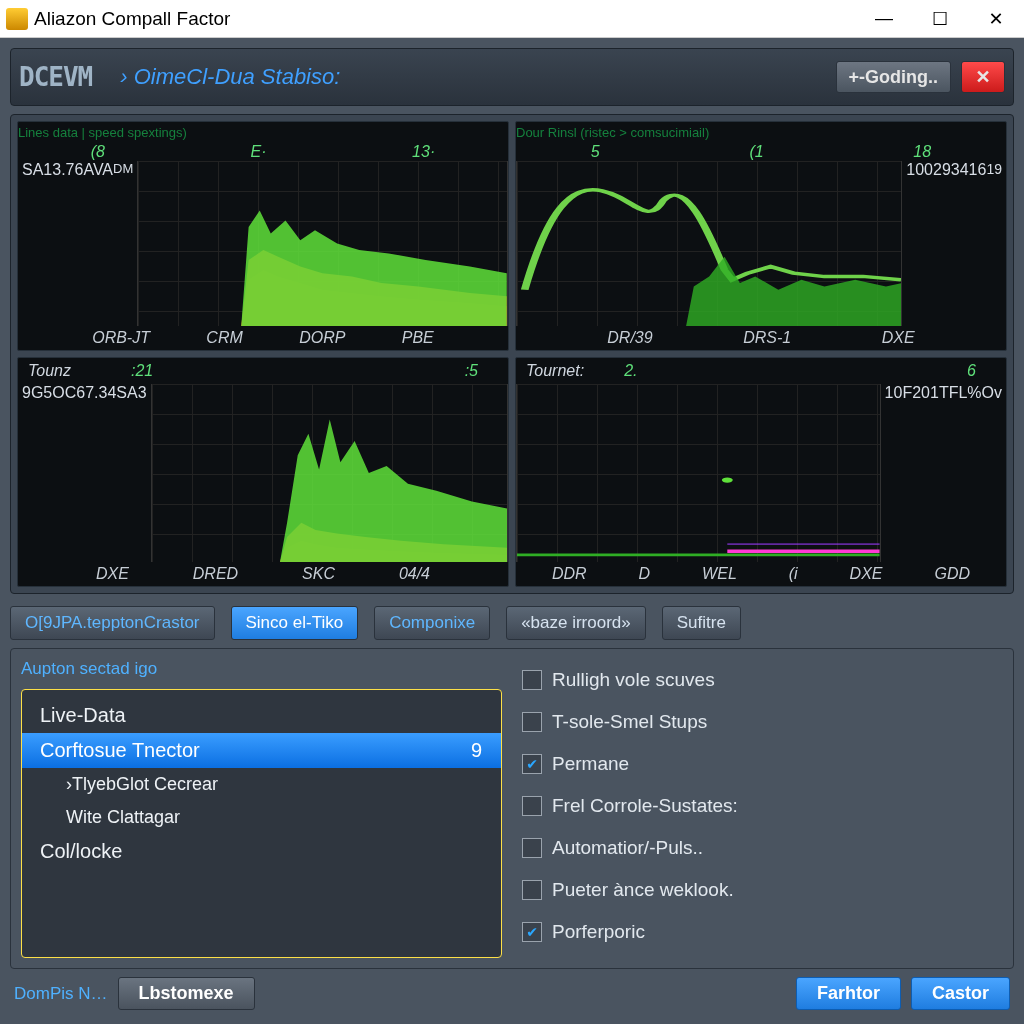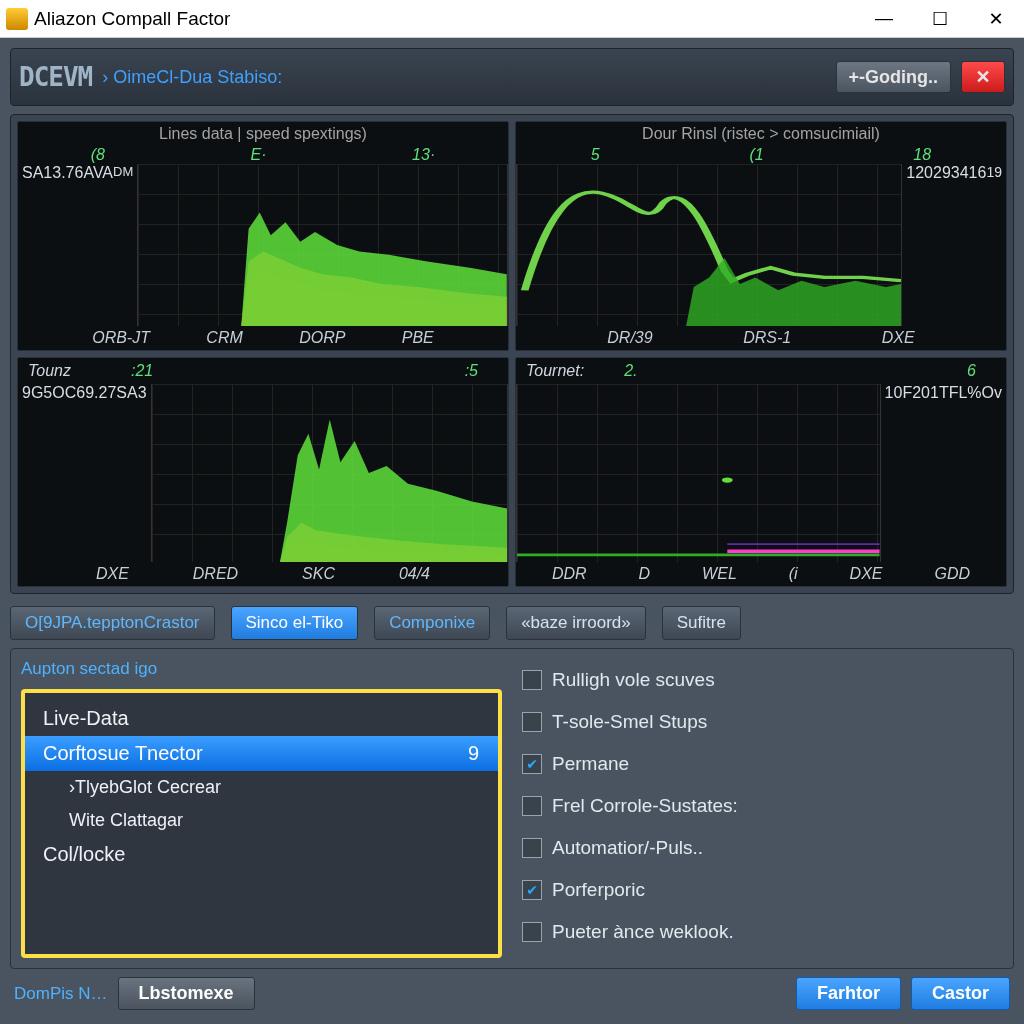--- a/index.html
+++ b/index.html
@@ -44,21 +44,21 @@
     height: 58px; background: linear-gradient(#3a4450,#2a323c);
     border: 1px solid #1c232b; border-radius: 4px;
     display: flex; align-items: center; padding: 0 8px;
     gap: 10px;
   }
   .brand {
     font-family: monospace; font-weight: bold;
     font-size: 26px; color: #9fb4c6; letter-spacing: -1px;
   }
   .subtitle {
-    color: #3fa0ff; font-size: 18px;
+    color: #3fa0ff; font-style: italic; font-size: 22px; margin-left: 18px;
   }
   .tool-spacer { flex: 1; }
   .tool-btn {
     background: linear-gradient(#6d7682,#4b5560);
     border: 1px solid #2a323c; border-radius: 3px;
     color: #e6e6e6; font-size: 18px; font-weight: bold;
     padding: 4px 12px; height: 32px;
     display: flex; align-items: center;
   }
   .close-bt {
@@ -71,21 +71,21 @@
     display: grid; grid-template-columns: 1fr 1fr; grid-template-rows: 1fr 1fr;
     gap: 6px;
     height: 480px;
   }
   .chart {
     background: #0c0f12; border: 1px solid #26303a; border-radius: 2px;
     position: relative; overflow: hidden;
     display: flex; flex-direction: column;
   }
   .chart-title {
-    color: #a3a3a3; font-size: 16px; text-align: center;
+    color: #15803d; font-size: 13px; text-align: left;
     padding: 3px 0;
   }
   .chart .ticks-top {
     display: flex; justify-content: space-around;
     color: #5fe07a; font-style: italic; font-size: 16px;
   }
   .chart-body {
     flex: 1; position: relative; display: flex;
   }
   .y-labels, .y-labels-right {
@@ -121,21 +121,21 @@
   .tabrow .tab.active {
     background: linear-gradient(#4aa5ff,#1f7de0); color:#fff;
   }
   .lower {
     flex: 1; background: #4a5460; border: 1px solid #2a323c; border-radius:4px;
     display: flex; padding: 10px; gap: 20px;
   }
   .left-panel { flex: 1; display:flex; flex-direction:column; gap:6px;}
   .group-label { color: #4fb1ff; font-size: 17px; margin-bottom: 4px;}
   .listbox {
-    background: #2f363f; border: 4px solid #fde047; border-radius: 4px;
+    background: #2f363f; border: 1px solid #fde047; border-radius: 4px;
     flex: 1; padding: 8px 0;
   }
   .listbox .item {
     color: #eef2f6; font-size: 20px; padding: 6px 18px;
   }
   .listbox .item.sub { padding-left: 44px; font-size: 18px;}
   .listbox .item.sel {
     background: linear-gradient(#3a9dff,#0b6fe2); color:#fff;
     display:flex; justify-content:space-between; padding-right:19px;
   }
@@ -231,21 +231,21 @@
           <span>18</span>
         </div>
         <div class="chart-body">
           <div class="plot">
             <svg viewBox="0 0 100 100" preserveAspectRatio="none" style="position:absolute;inset:0;width:100%;height:100%">
               <path d="M2,78 C8,30 14,14 22,18 C30,22 34,40 38,24 C44,10 50,44 54,66 L56,72 L60,68 L66,64 L72,68 L80,70 L90,70 L100,72" fill="none" stroke="#6fd24a" stroke-width="2"></path>
               <path d="M44,100 L46,76 L50,70 L54,58 L58,74 L62,70 L68,78 L74,72 L80,76 L88,72 L96,76 L100,74 L100,100 Z" fill="#2fae24" opacity="0.8"></path>
             </svg>
           </div>
           <div class="y-labels-right">
-            <span>120</span>
+            <span>100</span>
             <span>293</span>
             <span>416</span>
             <span style="font-size:14px">19</span>
           </div>
         </div>
         <div class="x-labels">
           <span>DR/39</span>
           <span>DRS-1</span>
           <span>DXE</span>
         </div>
@@ -254,21 +254,21 @@
       <div class="chart">
         <div class="ticks-top" style="color:#cfd6de;padding:4px 10px;justify-content:flex-start;gap:60px">
           <span>Tounz</span>
           <span style="color:#5fe07a">:21</span>
           <span style="color:#5fe07a;margin-left:auto;margin-right:20px">:5</span>
         </div>
         <div class="chart-body">
           <div class="y-labels">
             <span>9G5</span>
             <span>OC6</span>
-            <span>9.27</span>
+            <span>7.34</span>
             <span>SA3</span>
           </div>
           <div class="plot">
             <svg viewBox="0 0 100 100" preserveAspectRatio="none" style="position:absolute;inset:0;width:100%;height:100%">
               <path d="M36,100 L38,92 L42,88 L46,90 L52,92 L60,93 L70,94 L82,95 L100,96 L100,100 Z" fill="#a12c16"></path>
               <path d="M36,100 L38,86 L42,78 L46,82 L52,84 L60,86 L70,88 L82,90 L100,92 L100,100 Z" fill="#ff6a1a" opacity="0.9"></path>
               <path d="M36,100 L38,78 L41,40 L44,28 L47,48 L50,20 L53,44 L57,32 L61,50 L66,46 L72,56 L80,60 L90,66 L100,70 L100,100 Z" fill="#5fe03a" opacity="0.85"></path>
             </svg>
           </div>
         </div>
@@ -348,26 +348,26 @@
           </div>
           <div class="cb-row">
             <span class="cb"></span>
             <span>Frel Corrole-Sustates:</span>
           </div>
           <div class="cb-row">
             <span class="cb"></span>
             <span>Automatior/-Puls..</span>
           </div>
           <div class="cb-row">
+            <span class="cb"></span>
+            <span>Pueter ànce weklook.</span>
+          </div>
+          <div class="cb-row">
             <span class="cb checked"></span>
             <span>Porferporic</span>
-          </div>
-          <div class="cb-row">
-            <span class="cb"></span>
-            <span>Pueter ànce weklook.</span>
           </div>
         </div>
     </div>
 
     <div class="footer">
       <span class="status">DomPis N…</span>
       <div class="btn gray">Lbstomexe</div>
       <span class="spacer"></span>
       <div class="btn">Farhtor</div>
       <div class="btn">Castor</div>

